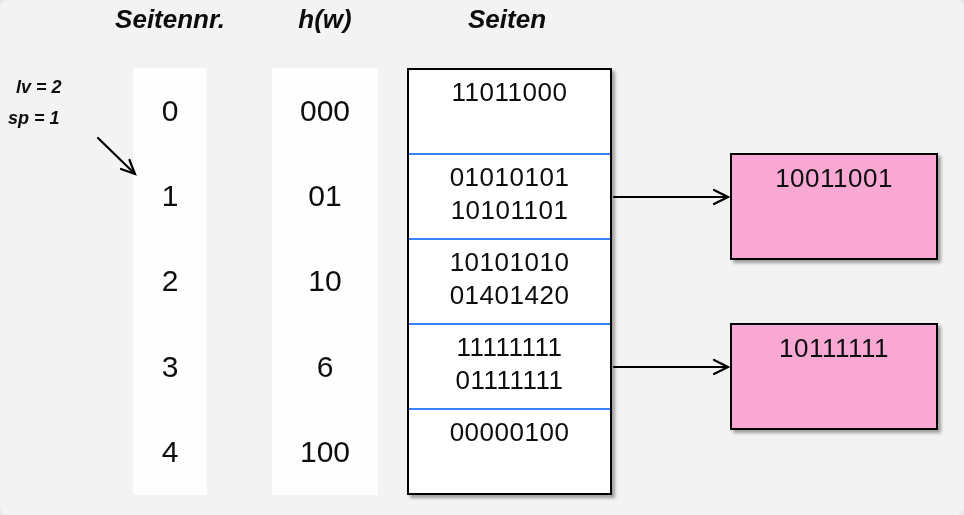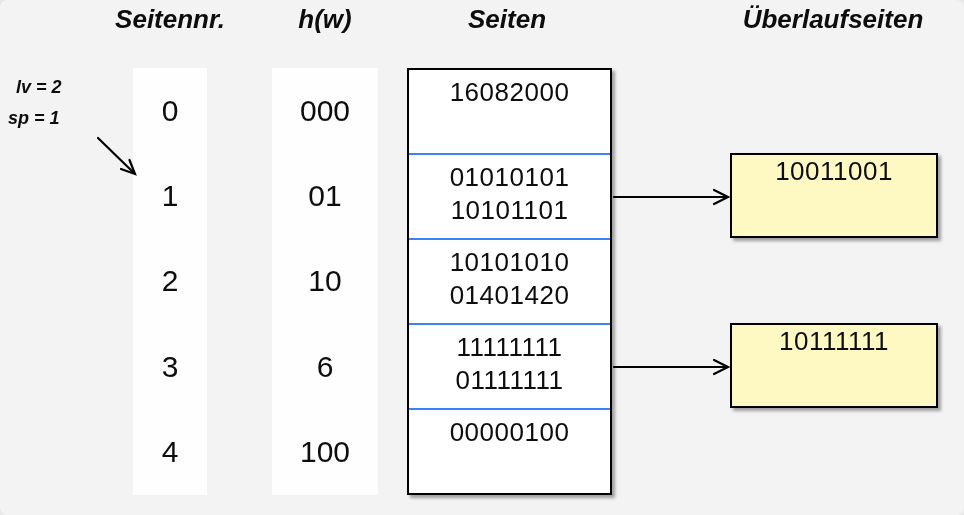--- a/index.html
+++ b/index.html
@@ -67,45 +67,45 @@
   .page-cell + .page-cell { border-top: 2px solid #3b82f6; }
   .bin {
     font-size: 26px;
     line-height: 33px;
     font-weight: 500;
     letter-spacing: 0.5px;
   }
   .overflow-box {
     position: absolute;
     left: 730px;
-    width: 208px; height: 85px;
-    background: #fef9c3;
+    width: 208px; height: 107px;
+    background: #f9a8d4;
     border: 2px solid #000;
     box-sizing: border-box;
     box-shadow: 3px 3px 3px rgba(0,0,0,0.35);
     text-align: center;
+    padding-top: 7px;
   }
   .overflow-1 { top: 153px; }
   .overflow-3 { top: 323px; }
   .arrow-layer {
     position: absolute;
     left: 0; top: 0;
     width: 964px; height: 515px;
     pointer-events: none;
   }
 </style>
 </head>
 <body>
 
 <div class="canvas">
 
   <div class="col-header" style="left:170px">Seitennr.</div>
   <div class="col-header" style="left:325px">h(w)</div>
   <div class="col-header" style="left:507px">Seiten</div>
-  <div class="col-header" style="left:833px">Überlaufseiten</div>
 
   <div class="annot" style="left:16px; top:77px">lv = 2</div>
   <div class="annot" style="left:8px; top:108px">sp = 1</div>
 
   <div class="strip strip-pageno"></div>
   <div class="strip strip-hash"></div>
 
   <div class="rowlabel" style="left:170px; top:111px">0</div>
   <div class="rowlabel" style="left:170px; top:196px">1</div>
   <div class="rowlabel" style="left:170px; top:281px">2</div>
@@ -113,21 +113,21 @@
   <div class="rowlabel" style="left:170px; top:452px">4</div>
 
   <div class="rowlabel" style="left:325px; top:111px">000</div>
   <div class="rowlabel" style="left:325px; top:196px">01</div>
   <div class="rowlabel" style="left:325px; top:281px">10</div>
   <div class="rowlabel" style="left:325px; top:367px">6</div>
   <div class="rowlabel" style="left:325px; top:452px">100</div>
 
   <div class="pages-box">
     <div class="page-cell">
-      <div class="bin">16082000</div>
+      <div class="bin">11011000</div>
     </div>
     <div class="page-cell">
       <div class="bin">01010101</div>
       <div class="bin">10101101</div>
     </div>
     <div class="page-cell">
       <div class="bin">10101010</div>
       <div class="bin">01401420</div>
     </div>
     <div class="page-cell">

